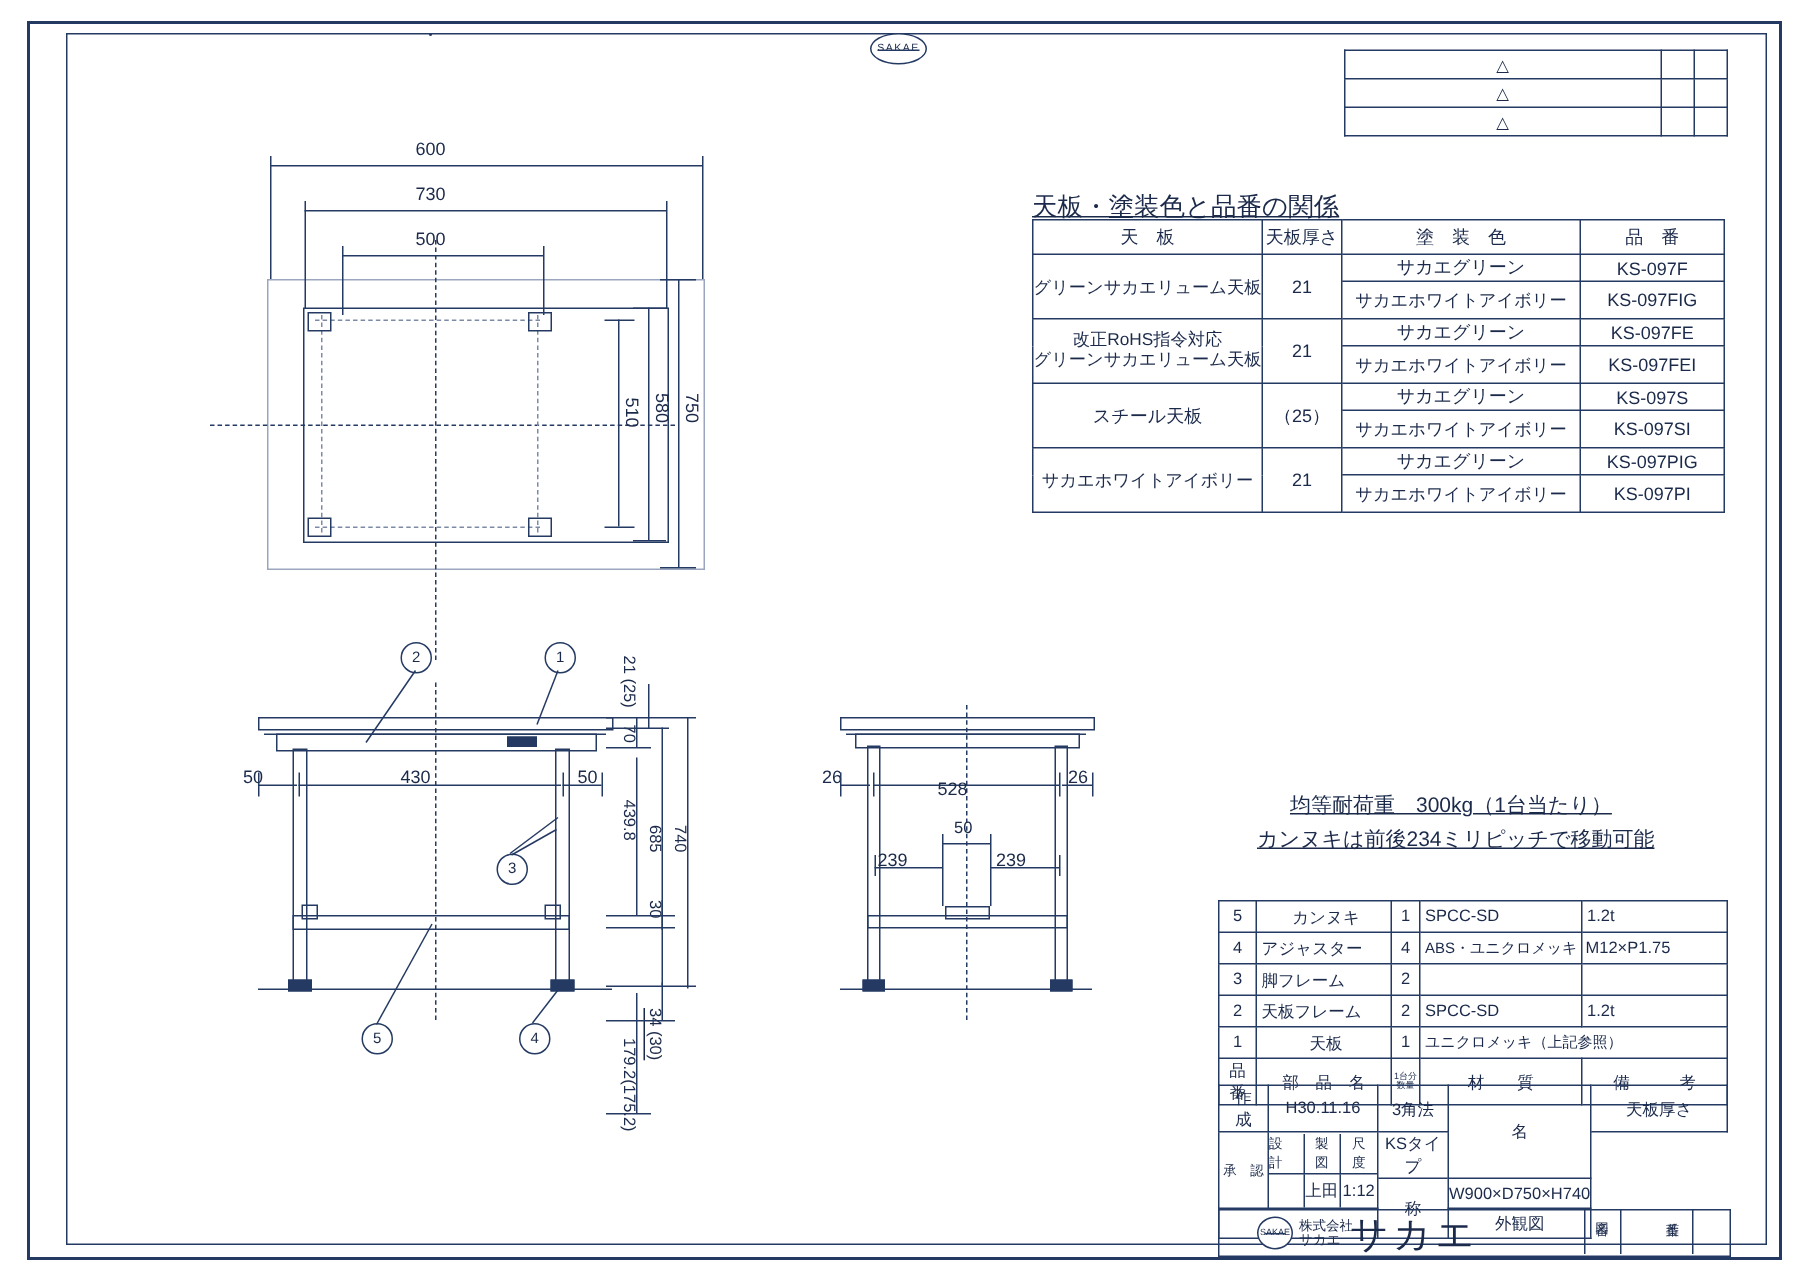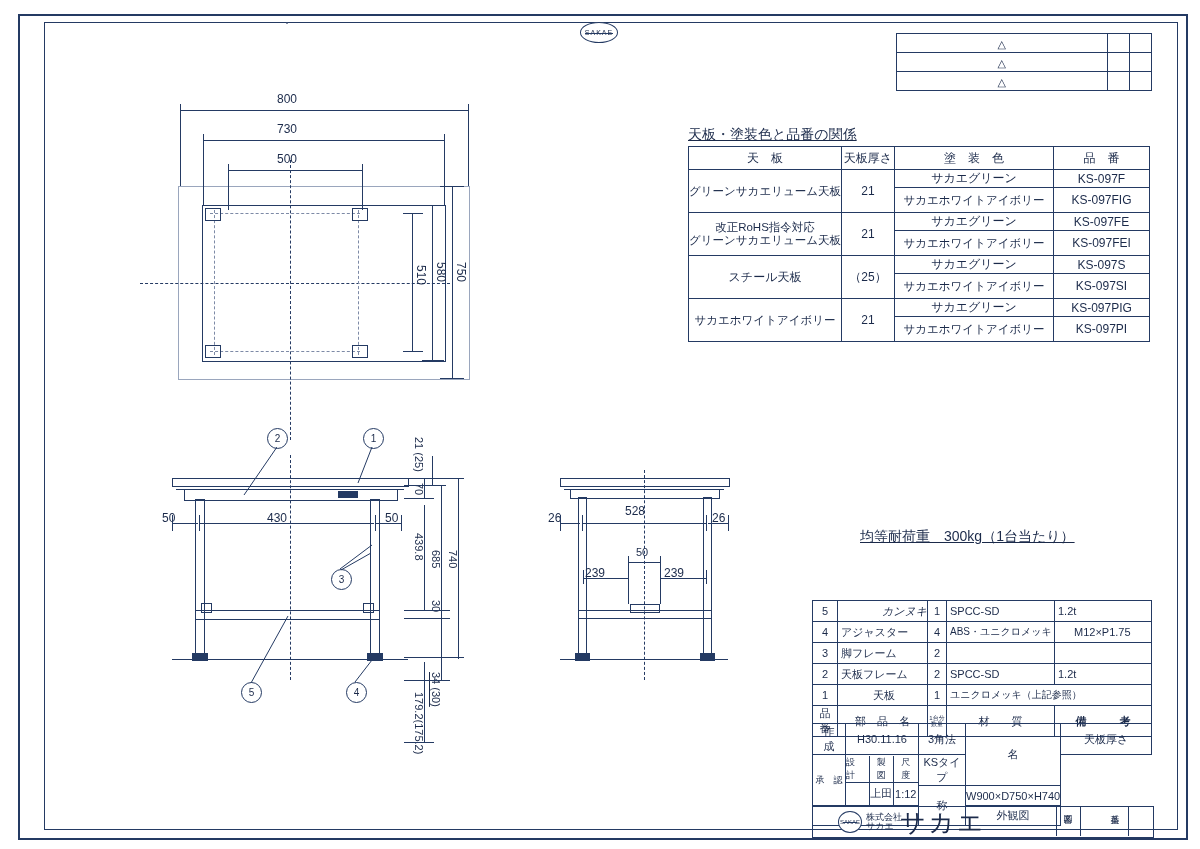--- a/index.html
+++ b/index.html
@@ -24,21 +24,21 @@
   .dd{position:absolute;border-top:1px dashed #7d8aa6;}
   .ddv{position:absolute;border-left:1px dashed #7d8aa6;}
   .solid-box{position:absolute;border:1px solid #243a63;}
   .grey-box{position:absolute;border:1px solid #9aa6bd;}
   .logo{position:absolute;border:1.5px solid #243a63;border-radius:50%;background:#fff;
         display:flex;align-items:center;justify-content:center;}
   .logo:after{content:"";position:absolute;left:4px;right:4px;top:50%;height:0;border-top:1px solid #243a63;}
   .small{font-size:9px;}
   .s11{font-size:11px;}
   .s12{font-size:12px;}
-  .s13{font-size:14px;}
+  .s13{font-size:17px;}
   .s14{font-size:14px;}
   .sakae-wordmark{position:absolute;font-size:26px;letter-spacing:3px;color:#1b2a4a;}
   .plate{position:absolute;border:1px solid #243a63;background:#fff;}
 </style>
 </head>
 <body>
 
 <div id="sheet">
 
   <div class="frame-outer"></div>
@@ -118,36 +118,37 @@
       <td>KS-097PIG</td>
     </tr>
     <tr>
       <td style="height:24px;font-size:11.5px;">サカエホワイトアイボリー</td>
       <td>KS-097PI</td>
     </tr>
   </tbody>
     </table>
 
   <div class="txt s14 u" style="left:838px;top:528px;margin-left:22px;">均等耐荷重　300kg（1台当たり）</div>
+  <div class="txt s14 u" style="left:838px;top:551px;">カンヌキは前後234ミリピッチで移動可能</div>
 
   <table class="tbl" style="left:812px;top:600px;width:340px;font-size:11px;">
     <tbody>
         <tr>
       <td style="width:24px;height:20px;">5</td>
-      <td style="width:86px;text-align:right;padding-left:3px;font-style:italic;">カンヌキ</td>
+      <td style="width:86px;text-align:center;padding-left:3px;">カンヌキ</td>
       <td style="width:18px;">1</td>
       <td style="width:104px;text-align:left;padding-left:3px;">SPCC-SD</td>
       <td style="text-align:left;padding-left:3px;">1.2t</td>
     </tr>
     <tr>
       <td style="height:20px;">4</td>
       <td style="text-align:left;padding-left:3px;">アジャスター</td>
       <td>4</td>
       <td style="text-align:left;padding-left:3px;font-size:10px;">ABS・ユニクロメッキ</td>
-      <td style="text-align:left;padding-left:19px;">M12×P1.75</td>
+      <td style="text-align:left;padding-left:2px;">M12×P1.75</td>
     </tr>
     <tr>
       <td style="height:20px;">3</td>
       <td style="text-align:left;padding-left:3px;">脚フレーム</td>
       <td>2</td>
       <td style="text-align:left;padding-left:3px;"></td>
       <td style="text-align:left;padding-left:3px;"></td>
     </tr>
     <tr>
       <td style="height:20px;">2</td>
@@ -160,21 +161,21 @@
       <td style="height:20px;">1</td>
       <td style="text-align:center;padding-left:3px;">天板</td>
       <td>1</td>
       <td colspan="2" style="text-align:left;padding-left:3px;font-size:10px;">ユニクロメッキ（上記参照）</td>
     </tr>
     <tr>
       <td style="height:20px;font-size:11px;">品　番</td>
       <td style="font-size:11px;">部　品　名</td>
       <td style="font-size:6px;line-height:1.05;">1台分<br>数量</td>
       <td style="font-size:11px;">材　　質</td>
-      <td style="font-size:11px;font-weight:bold;">備　　　考</td>
+      <td style="font-size:11px;">備　　　考</td>
     </tr>
   </tbody>
     </table>
 
   <table class="tbl" style="left:812px;top:723px;width:340px;font-size:11px;">
     <tbody>
         <tr>
       <td style="width:32px;height:19px;">作　成</td>
       <td style="width:72px;">H30.11.16</td>
       <td style="width:46px;">3角法</td>
@@ -238,21 +239,21 @@
   <div class="dd" style="left:210px;top:351px;width:150px;"></div>
 
   <div class="solid-box" style="left:205px;top:208px;width:14px;height:11px;"></div>
   <div class="solid-box" style="left:352px;top:208px;width:14px;height:11px;"></div>
   <div class="solid-box" style="left:205px;top:345px;width:14px;height:11px;"></div>
   <div class="solid-box" style="left:352px;top:345px;width:14px;height:11px;"></div>
 
   <div class="dim" style="left:180px;top:110px;width:288px;"></div>
   <div class="dimv" style="left:180px;top:104px;height:82px;"></div>
   <div class="dimv" style="left:468px;top:104px;height:82px;"></div>
-  <div class="txt s12" style="left:277px;top:92px;">800</div>
+  <div class="txt s12" style="left:277px;top:92px;">600</div>
 
   <div class="dim" style="left:203px;top:140px;width:241px;"></div>
   <div class="dimv" style="left:203px;top:134px;height:72px;"></div>
   <div class="dimv" style="left:444px;top:134px;height:72px;"></div>
   <div class="txt s12" style="left:277px;top:122px;">730</div>
 
   <div class="dim" style="left:228px;top:170px;width:134px;"></div>
   <div class="dimv" style="left:228px;top:164px;height:46px;"></div>
   <div class="dimv" style="left:362px;top:164px;height:46px;"></div>
   <div class="txt s12" style="left:277px;top:152px;">500</div>
@@ -360,21 +361,21 @@
   <div class="solid-box" style="left:703px;top:497px;width:7px;height:156px;"></div>
   <div class="solid-box" style="left:578px;top:610px;width:132px;height:7px;"></div>
   <div class="solid-box" style="left:630px;top:604px;width:28px;height:7px;"></div>
   <div class="solid-box" style="left:575px;top:653px;width:13px;height:6px;background:#243a63;"></div>
   <div class="solid-box" style="left:700px;top:653px;width:13px;height:6px;background:#243a63;"></div>
   <div class="dashv" style="left:644px;top:470px;height:210px;"></div>
 
   <div class="dim" style="left:560px;top:523px;width:20px;"></div>
   <div class="txt s12" style="left:548px;top:511px;">26</div>
   <div class="dim" style="left:582px;top:523px;width:124px;"></div>
-  <div class="txt s12" style="left:625px;top:504px;">528</div>
+  <div class="txt s12" style="left:625px;top:519px;">528</div>
   <div class="dim" style="left:708px;top:523px;width:20px;"></div>
   <div class="txt s12" style="left:712px;top:511px;">26</div>
   <div class="dimv" style="left:560px;top:515px;height:16px;"></div>
   <div class="dimv" style="left:582px;top:515px;height:16px;"></div>
   <div class="dimv" style="left:706px;top:515px;height:16px;"></div>
   <div class="dimv" style="left:728px;top:515px;height:16px;"></div>
 
   <div class="txt s11" style="left:636px;top:546px;">50</div>
   <div class="dim" style="left:628px;top:562px;width:32px;"></div>
   <div class="dimv" style="left:628px;top:556px;height:48px;"></div>

